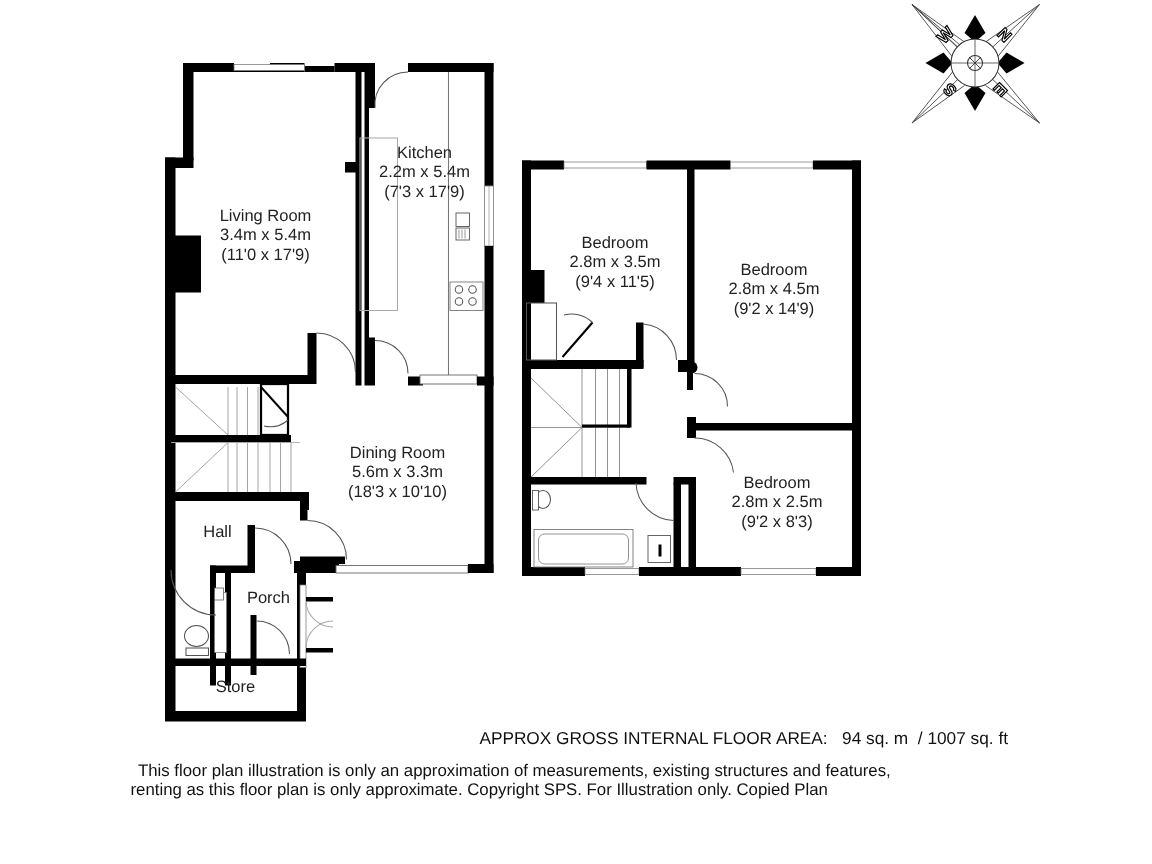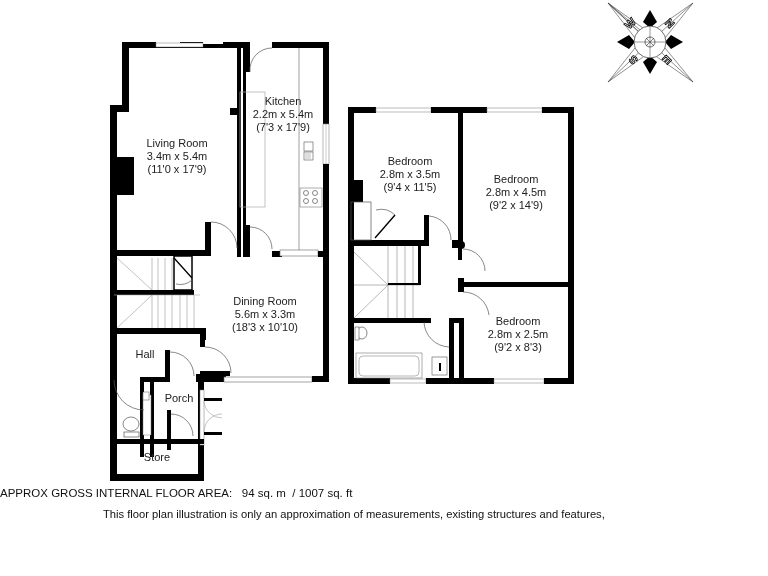--- a/index.html
+++ b/index.html
@@ -2,24 +2,24 @@
 <html><head>
 <meta charset="utf-8">
 <style>
   html, body { margin:0; padding:0; background:#ffffff; }
   body { width:768px; height:576px; position:relative; overflow:hidden; font-family:"Liberation Sans", sans-serif; color:#1a1a1a; }
   #plan { position:absolute; left:0; top:0; width:768px; height:576px; }
   .room-label { font-family:"Liberation Sans", sans-serif; font-size:11px; fill:#222; text-anchor:middle; }
   .wall { fill:#000; }
   .thin { stroke:#555; stroke-width:0.7; fill:none; }
   .light { stroke:#aaa; stroke-width:0.7; fill:none; }
-  .area-line { position:absolute; left:0; width:672px; top:487px; text-align:left; font-size:11.5px; color:#111; }
+  .area-line { position:absolute; left:0; width:672px; top:487px; text-align:right; font-size:11.5px; color:#111; }
   .area-line span { white-space:pre; }
   .disclaimer { position:absolute; left:87px; top:508px; width:620px; font-size:11.2px; line-height:13px; color:#111; }
-  .disclaimer div { white-space:nowrap;margin-left:11px; }
+  .disclaimer div { white-space:nowrap; }
   .disclaimer .l0 { padding-left:5px; }
   .compass { position:absolute; left:605px; top:0px; width:90px; height:85px; }
 </style>
 </head>
 <body>
 
 <svg class="compass" viewBox="0 0 90 85">
 
   <g stroke="#444" stroke-width="0.6" fill="none">
     <polygon points="3,3 35,30 45,42 40,38"></polygon>
@@ -268,13 +268,14 @@
     </g>
   </g>
 </svg>
 
 <div class="area-line">
   <span>APPROX GROSS INTERNAL FLOOR AREA:</span><span>   </span><span>94 sq. m</span><span>  </span><span>/</span><span> </span><span>1007 sq. ft</span>
 </div>
 
 <div class="disclaimer">
   <div class="l0">This floor plan illustration is only an approximation of measurements, existing structures and features,</div>
+  <div>renting as this floor plan is only approximate. Copyright SPS. For Illustration only. Copied Plan</div>
 </div>
 
 </body></html>

